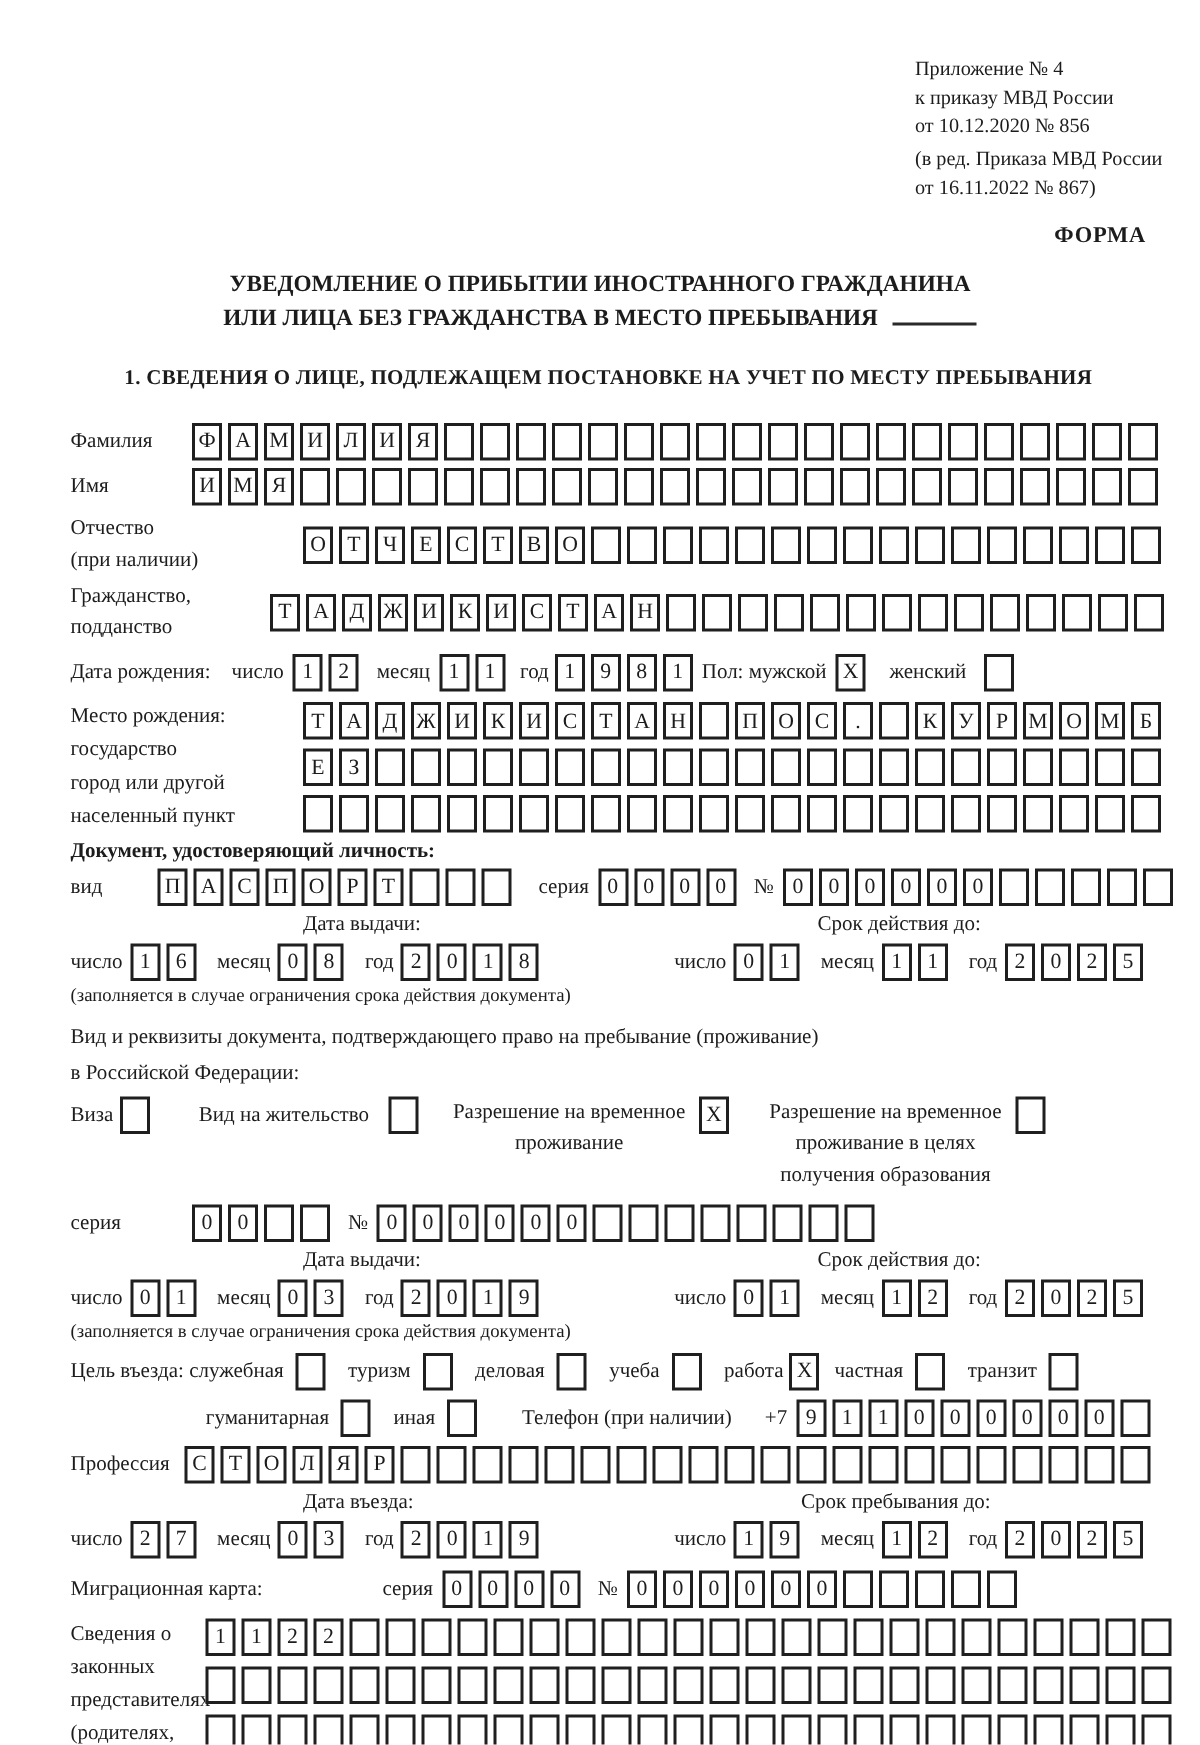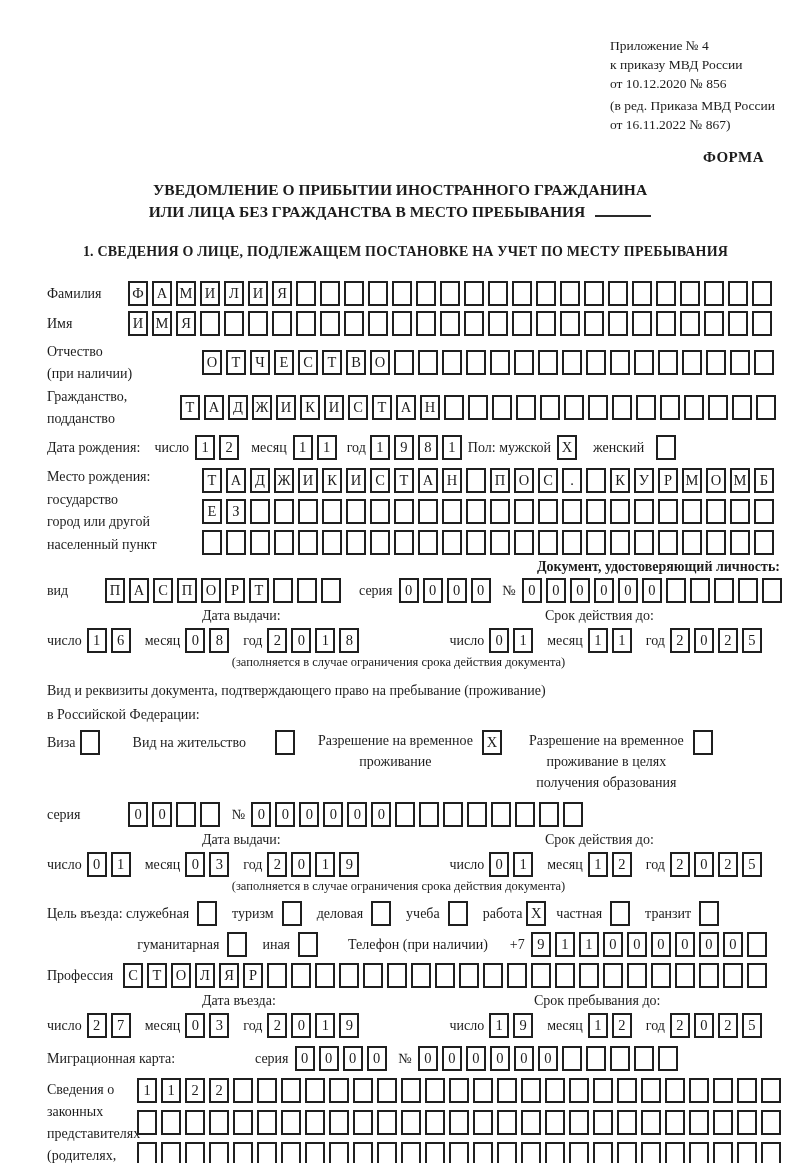--- a/index.html
+++ b/index.html
@@ -33,36 +33,36 @@
 
   
   .dates-head{position:relative;height:19px;margin-top:5px;}
   .dates-head span{position:absolute;white-space:nowrap;}
   .dh1{left:155px;} .dh2{left:498px;text-align:right;} .dh2b{left:487px;}
   .dates-row{display:flex;align-items:flex-start;margin-top:1px;}
   .dgroup{display:flex;align-items:flex-start;}
   .dgroup .inlbl{margin-right:5px;}
   .dgroup .mid{margin-left:10px;}
   .dg-right{margin-left:86px;}
-  .small-note{text-align:center;padding-right:30px;font-size:12.5px;margin-top:2px;}
+  .small-note{text-align:left;padding-right:30px;font-size:12.5px;margin-top:2px;}
 
   .para{margin-top:9px;line-height:24px;}
 
   .permits{display:flex;align-items:flex-start;margin-top:3px;}
   .permit{display:flex;align-items:flex-start;}
   .permit .cell{margin-left:9px;}
   .permit-label{text-align:center;line-height:21px;}
-  .pm2{margin-left:29px;gap:16px;} .pm3{margin-left:19px;} .pm4{margin-left:23px;}
+  .pm2{margin-left:29px;} .pm3{margin-left:19px;} .pm4{margin-left:23px;}
 
   .opts{display:flex;align-items:flex-start;margin-top:7px;}
   .opt{display:flex;align-items:flex-start;line-height:25px;}
   .opt .cell{margin-left:8px;}
   .opt + .opt{margin-left:11px;}
   .indent1{margin-left:81px;justify-content:center;}
-  .doc-head{margin-top:3px;text-align:right;font-weight:bold;font-size:14px;}
+  .doc-head{margin-top:3px;text-align:left;font-weight:bold;font-size:14px;}
   .mb6{margin-bottom:6px;}
   .w81{width:81px;} .w155{width:155px;} .w133{width:133px;} .w58{width:58px;}
   .w76{width:76px;} .w208{width:208px;} .w90{width:90px;}
   .ml8{margin-left:8px;} .ml14{margin-left:14px;} .mr6{margin-right:6px;}
 </style>
 </head>
 <body>
 
 <div class="page">
 

